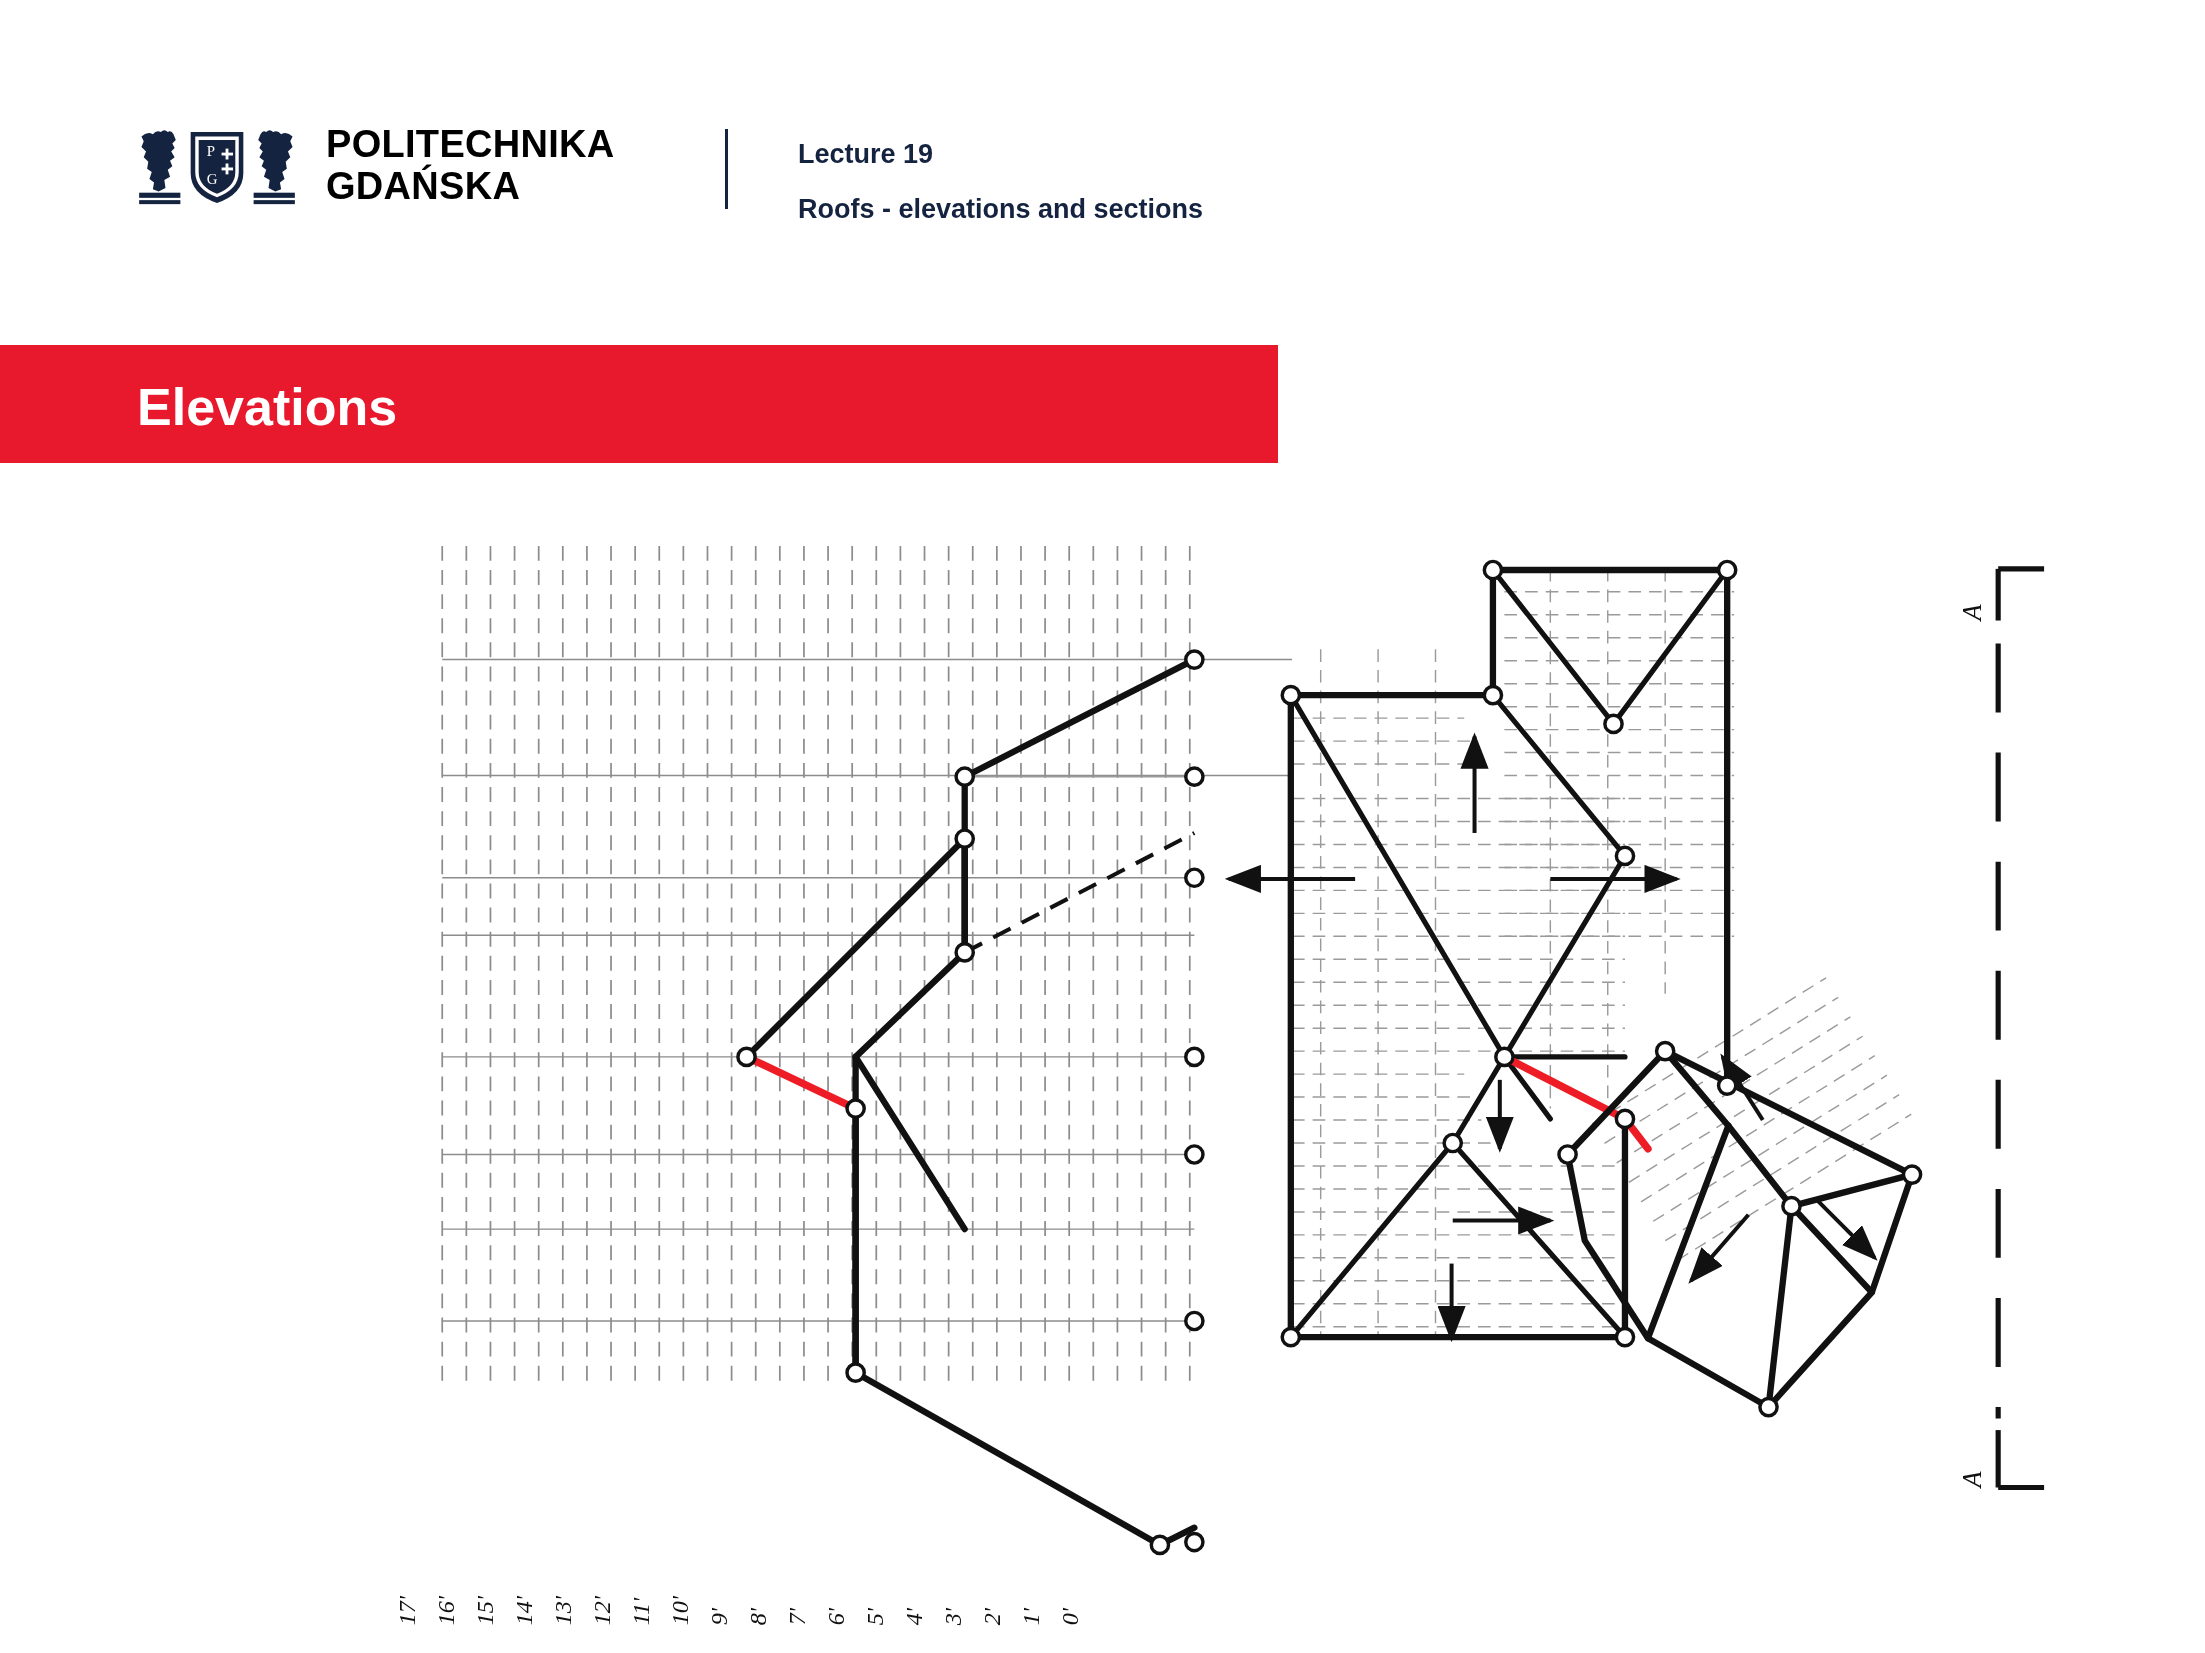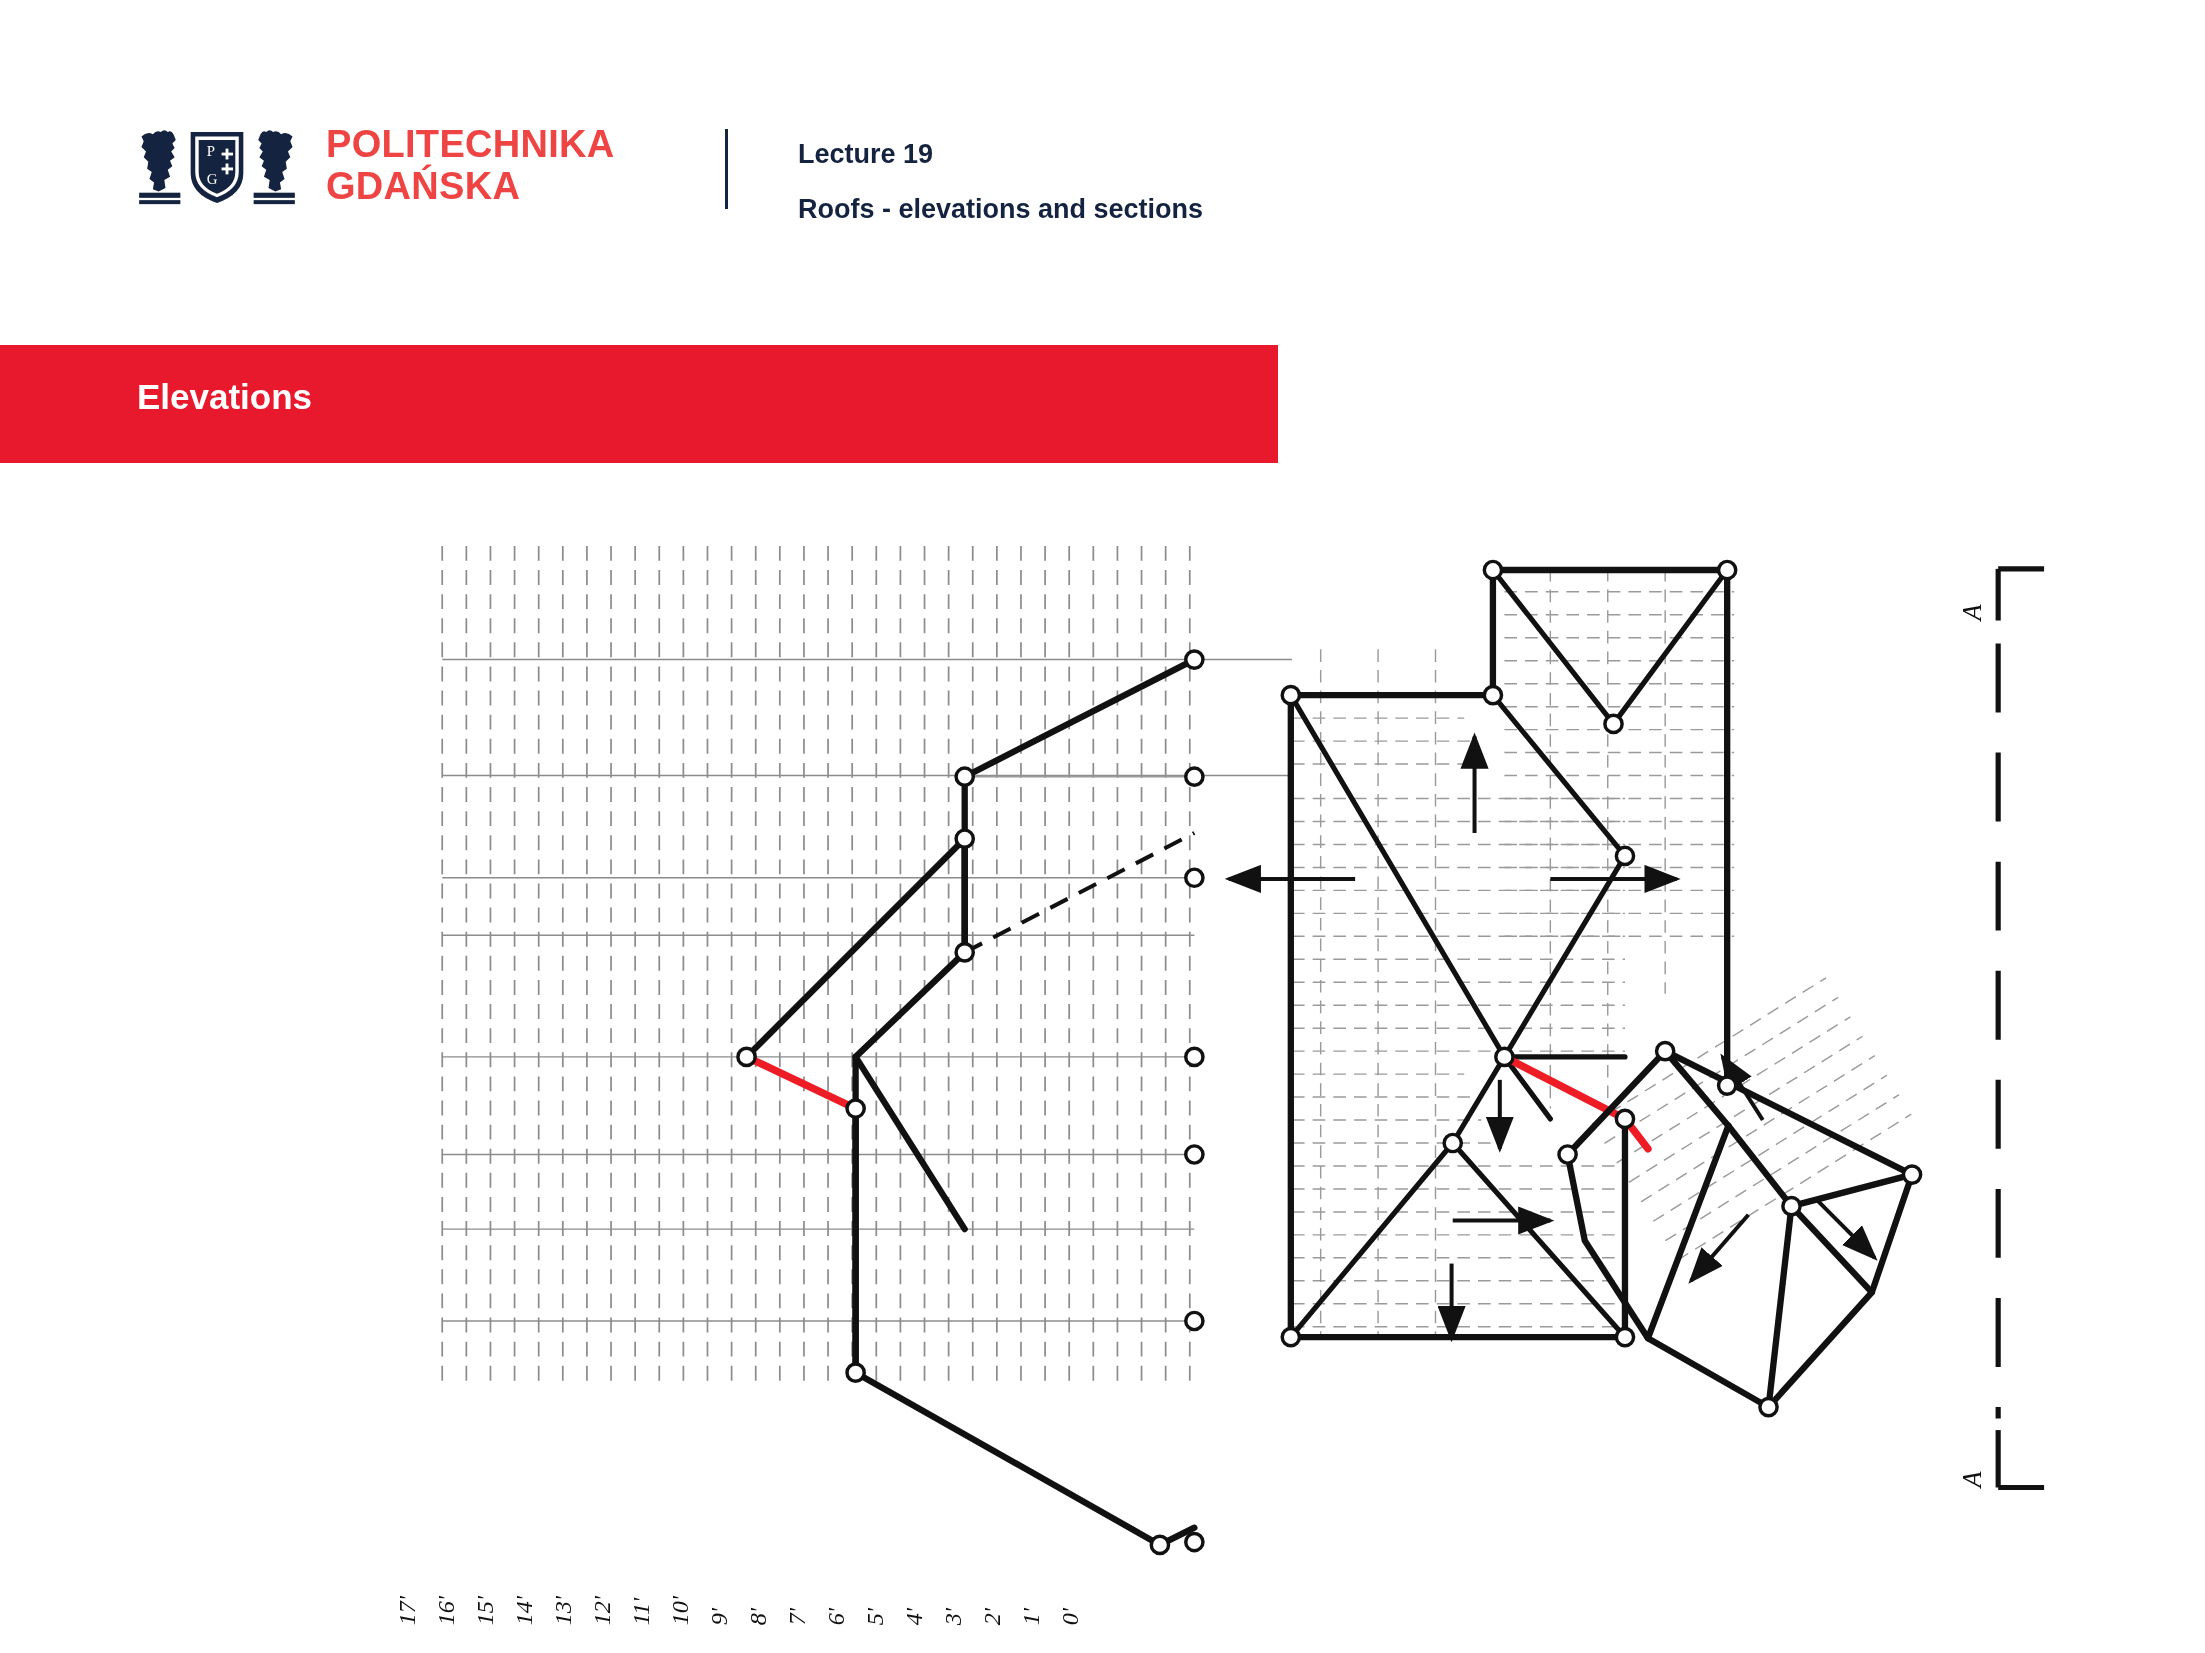--- a/index.html
+++ b/index.html
@@ -29,21 +29,21 @@
     display: flex;
     align-items: center;
   }
   #crest {
     width: 172px;
     height: 83px;
     position: relative;
   }
   #university-name {
     margin-left: 23px;
-    color: #ef4444;
+    color: #000000;
     font-weight: bold;
     font-size: 38px;
     line-height: 42px;
     letter-spacing: 0.3px;
   }
   #header-divider {
     position: absolute;
     left: 725px;
     top: 129px;
     width: 2.9px;
@@ -68,21 +68,21 @@
     width: 1278px;
     height: 118px;
     background: #e8192c;
   }
   #section-title {
     position: absolute;
     left: 137px;
     top: 377px;
     color: #ffffff;
     font-weight: bold;
-    font-size: 35px;
+    font-size: 52px;
   }
 
   
   #drawing-area {
     position: absolute;
     left: 0;
     top: 477px;
     width: 2205px;
     height: 1177px;
   }

